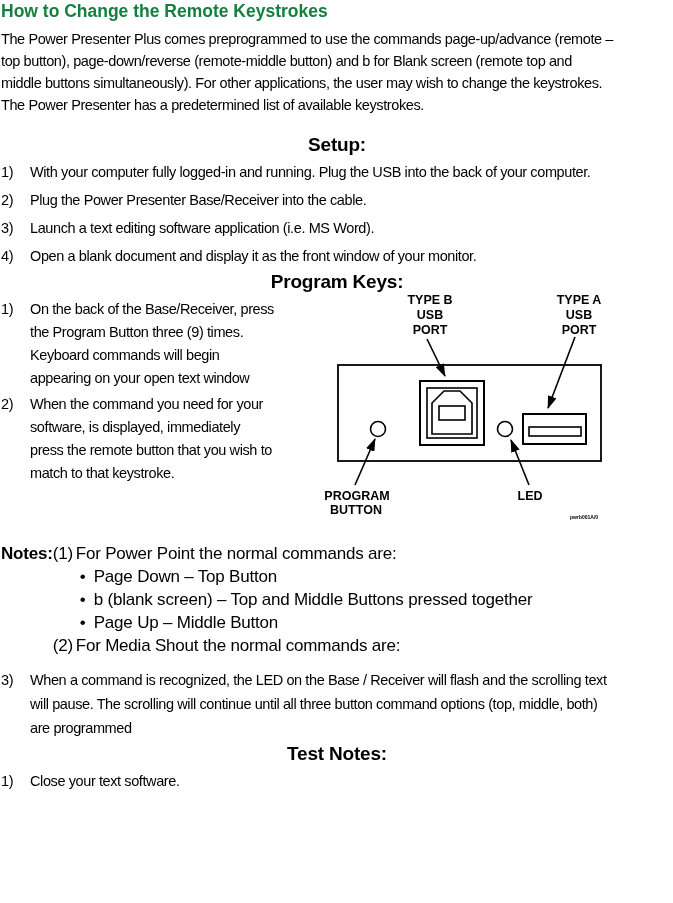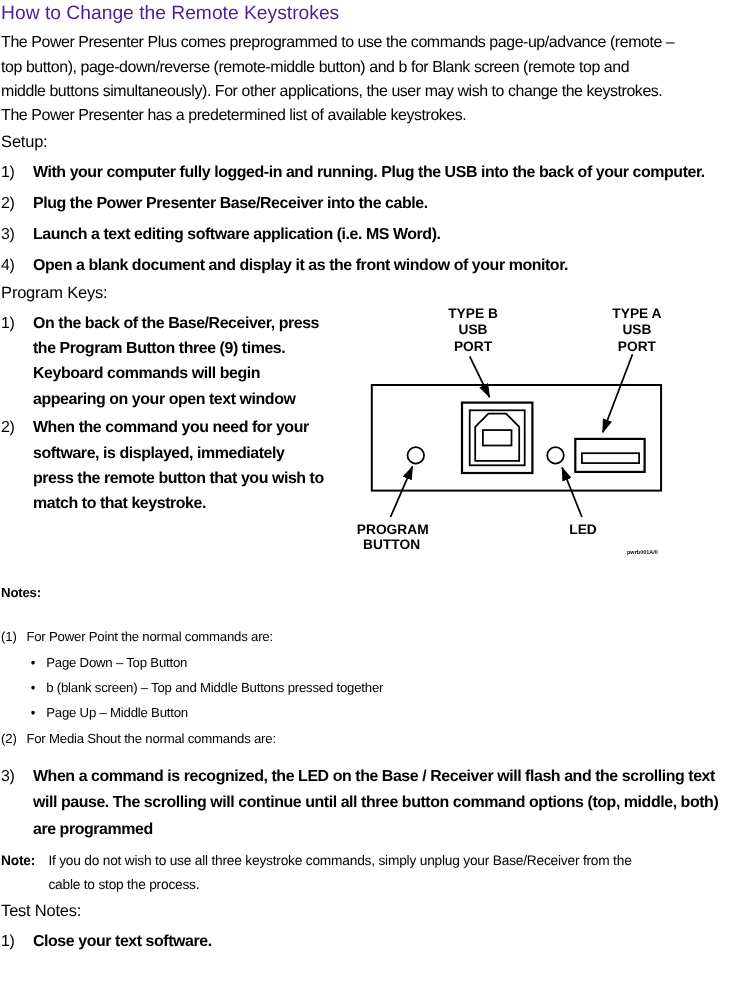--- a/index.html
+++ b/index.html
@@ -2,42 +2,42 @@
 <html><head>
 <meta charset="utf-8">
 <style>
   html,body{margin:0;padding:0;}
   body{
     width:673px;height:903px;overflow:hidden;background:#ffffff;color:#000;
     font-family:"Liberation Sans",sans-serif;
   }
   .page{width:673px;height:903px;position:relative;}
   .title{
-    font-size:17.5px;font-weight:normal;color:#4c1d95;
+    font-size:17.5px;font-weight:bold;color:#15803d;
     margin:2px 0 7px 1px;letter-spacing:0;line-height:19px;
   }
   .intro{
     font-size:14.5px;letter-spacing:-0.4px;line-height:22px;
-    white-space:pre-line;margin:0 0 5px 1px;
+    white-space:pre-line;margin:0 0 20px 1px;
   }
   .h2{
-    font-size:15px;font-weight:normal;margin:0 0 7px 1px;line-height:18px;letter-spacing:-0.2px;
+    font-size:19px;font-weight:bold;margin:0 0 7px 1px;line-height:18px;letter-spacing:-0.2px;text-align:center;
   }
   .olist{margin:0;}
   .oitem{display:flex;margin:0 0 6px 1px;font-size:14.5px;letter-spacing:-0.4px;line-height:22px;}
   .oitem .num{flex:0 0 29px;}
-  .oitem .txt{flex:1;white-space:pre-line;font-weight:bold;}
+  .oitem .txt{flex:1;white-space:pre-line;}
   .section{margin-top:5px;}
   
   .pk-row{display:flex;align-items:flex-start;}
   .pk-left{flex:0 0 320px;}
   .pk-left .oitem{line-height:23px;margin-bottom:3px;}
   .pk-right{flex:0 0 353px;margin-top:-9px;}
   
-  .notes-row{display:flex;margin:13px 0 0 1px;font-size:12px;letter-spacing:-0.2px;flex-direction:column;}
+  .notes-row{display:flex;margin:13px 0 0 1px;font-size:17px;letter-spacing:-0.2px;}
   .notes-label{flex:0 0 40px;font-weight:bold;line-height:17px;}
   .notes-content{flex:1;}
   .group-head{display:flex;line-height:17px;margin-bottom:6px;}
   .group-head .gnum{flex:0 0 23px;}
   .bullets{margin:0 0 0 27px;}
   .bullet-row{display:flex;line-height:17px;margin-bottom:6px;}
   .bullet-row .dot{flex:0 0 14px;}
   .bullet-row .dot::before{content:"\2022";}
   .item3{margin-top:8px;line-height:24px;margin-bottom:0;}
   
@@ -172,25 +172,20 @@
     </div>
   </div>
 
   <div class="oitem item3">
     <span class="num">3)</span>
     <span class="txt">When a command is recognized, the LED on the Base / Receiver will flash and the scrolling text
 will pause. The scrolling will continue until all three button command options (top, middle, both)
 are programmed</span>
   </div>
 
-  <div class="note-row">
-    <span class="note-label">Note:</span>
-    <span class="note-text">If you do not wish to use all three keystroke commands, simply unplug your Base/Receiver from the
-cable to stop the process.</span>
-  </div>
 
   <div class="h2 section">Test Notes:</div>
   <div class="olist">
     <div class="oitem">
       <span class="num">1)</span>
       <span class="txt">Close your text software.</span>
     </div>
 
   </div>
 

